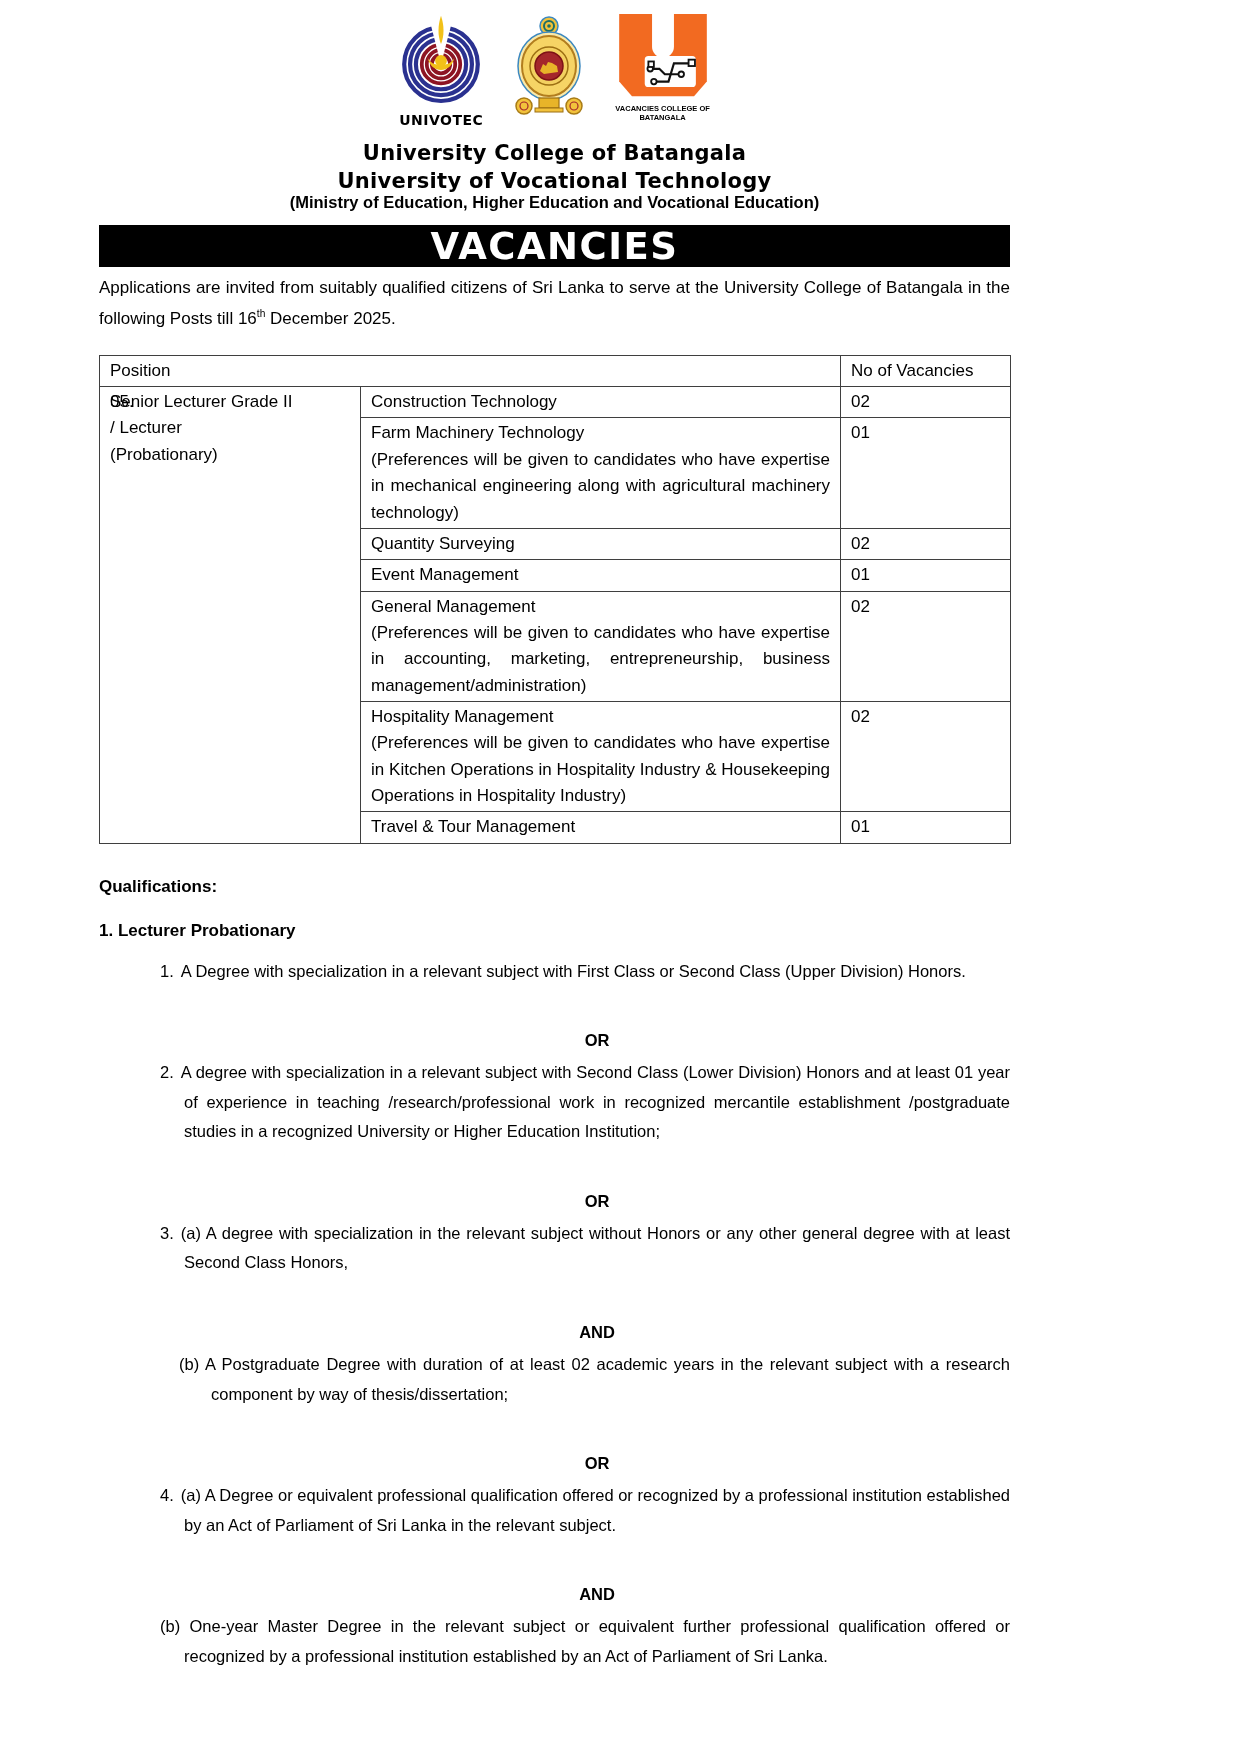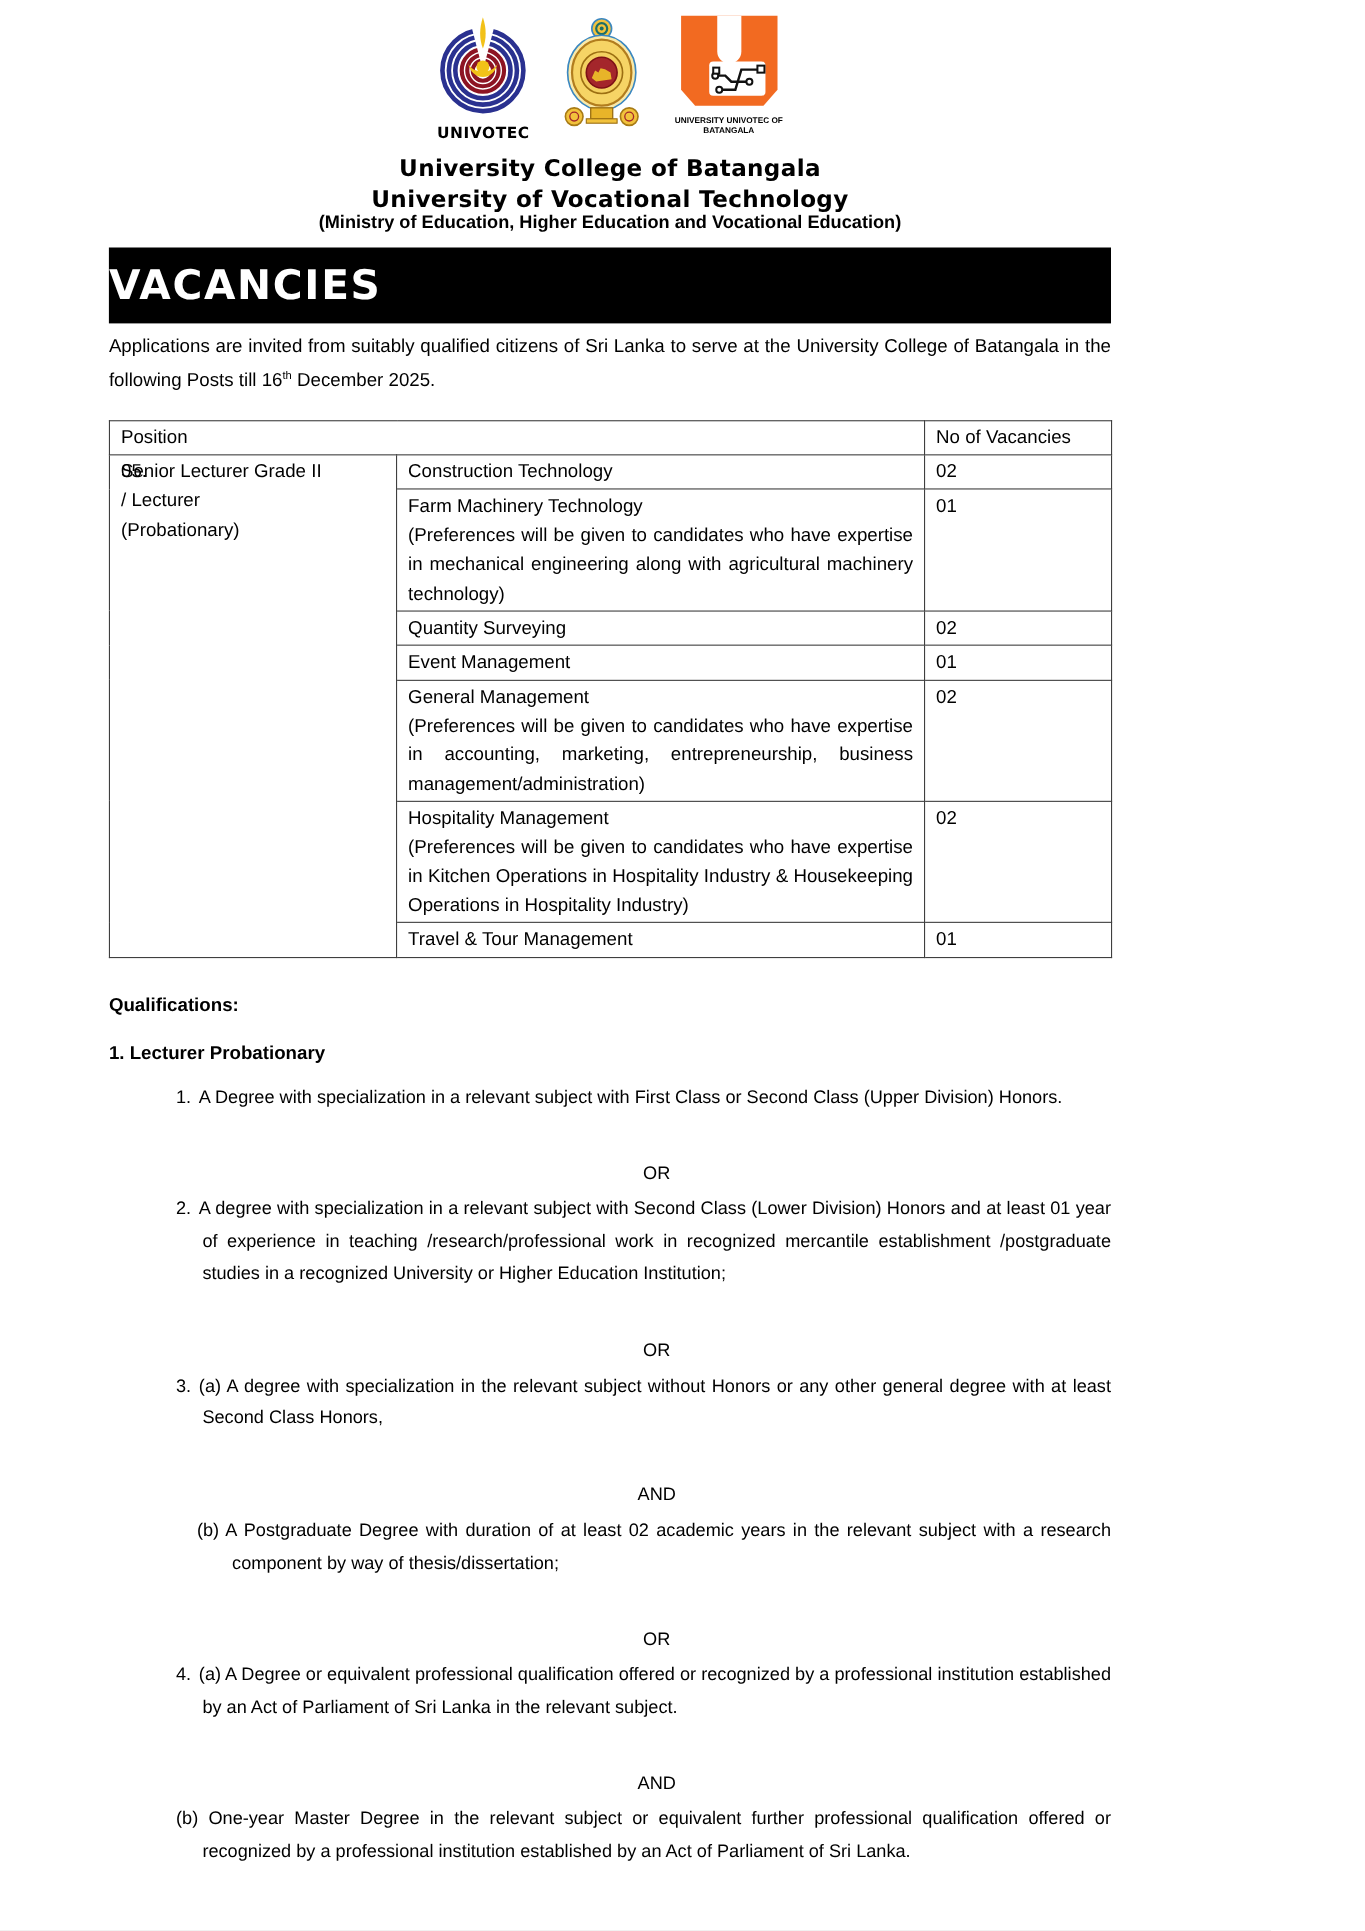--- a/index.html
+++ b/index.html
@@ -11,21 +11,21 @@
 
   
   .logos{padding-top:14px;display:flex;justify-content:center;align-items:flex-start;gap:30px;height:118px;}
   .logo-block{display:flex;flex-direction:column;align-items:center;}
   .logo-caption{font-family:"DejaVu Sans",sans-serif;font-weight:bold;font-size:14px;letter-spacing:.5px;margin-top:2px;}
   .logo-caption-small{font-family:"Liberation Sans",sans-serif;font-weight:bold;font-size:7.5px;line-height:1.25;text-align:center;margin-top:2px;}
 
   .title-line{font-family:"DejaVu Sans",sans-serif;font-weight:bold;text-align:center;font-size:21px;letter-spacing:.3px;margin-top:9px;line-height:1.15;}
   .ministry{font-weight:bold;font-size:16.5px;text-align:center;margin-top:0;}
 
-  .banner{margin-top:13px;height:69px;display:flex;align-items:center;justify-content:flex-start;
+  .banner{margin-top:13px;height:42px;display:flex;align-items:center;justify-content:center;
     font-family:"DejaVu Sans",sans-serif;font-weight:bold;font-size:37px;letter-spacing:1.5px;}
 
   .intro{margin-top:6px;font-size:17px;line-height:1.78;text-align:justify;}
   .intro sup{font-size:60%;line-height:0;}
 
   
   table.vac{border-collapse:collapse;width:100%;table-layout:fixed;margin-top:21px;}
   table.vac td,table.vac th{border:1px solid #3f3f3f;padding:2px 10px;vertical-align:top;font-size:17px;line-height:1.55;font-weight:normal;text-align:left;}
   th.pos-header{text-align:center;font-weight:bold;height:26px;margin-top:46px;}
   th.vac-header{text-align:center;font-weight:bold;}
@@ -33,21 +33,21 @@
   .cell-note{text-align:justify;}
   td.group-cell{position:relative;padding-left:48px;}
   .group-num{position:absolute;left:10px;top:2px;}
 
   
   .q-heading{margin-top:33px;font-weight:bold;font-size:17px;}
   .q-section-title{margin-top:24px;font-weight:bold;font-size:17px;}
   .q-list{margin-top:16px;font-size:16.5px;line-height:1.8;}
   .q-item{padding-left:85px;text-indent:-24px;text-align:justify;margin-bottom:2px;}
   .q-sub{padding-left:112px;text-indent:-32px;text-align:justify;margin-bottom:2px;}
-  .q-conj{margin-left:85px;text-align:center;font-weight:normal;margin-bottom:2px;margin-top:40px;}
+  .q-conj{margin-left:85px;text-align:center;font-weight:bold;margin-bottom:2px;margin-top:40px;}
   .q-num{padding-right:7px;}
 </style>
 </head>
 <body>
 
 <div class="page">
   <div class="content">
 
     <div class="logos">
 
@@ -105,21 +105,21 @@
             <g fill="#ffffff" stroke="#111" stroke-width="2">
               <circle cx="36" cy="60" r="3"></circle>
               <circle cx="70" cy="66" r="3"></circle>
               <circle cx="40" cy="74" r="3"></circle>
               <rect x="78" y="50" width="7" height="7"></rect>
               <rect x="34" y="52" width="6" height="6"></rect>
             </g>
           </svg>
         </span>
         <div class="logo-caption-small">
-          <div>UNIVERSITY UNIVOTEC OF</div>
+          <div>VACANCIES COLLEGE OF</div>
           <div>BATANGALA</div>
         </div>
       </div>
     </div>
 
     <div class="title-line">University College of Batangala</div>
     <div class="title-line" style="margin-top:4px;">University of Vocational Technology</div>
     <div class="ministry">(Ministry of Education, Higher Education and Vocational Education)</div>
 
     <div class="banner" style="background: rgb(0, 0, 0); color: rgb(255, 255, 255);">

